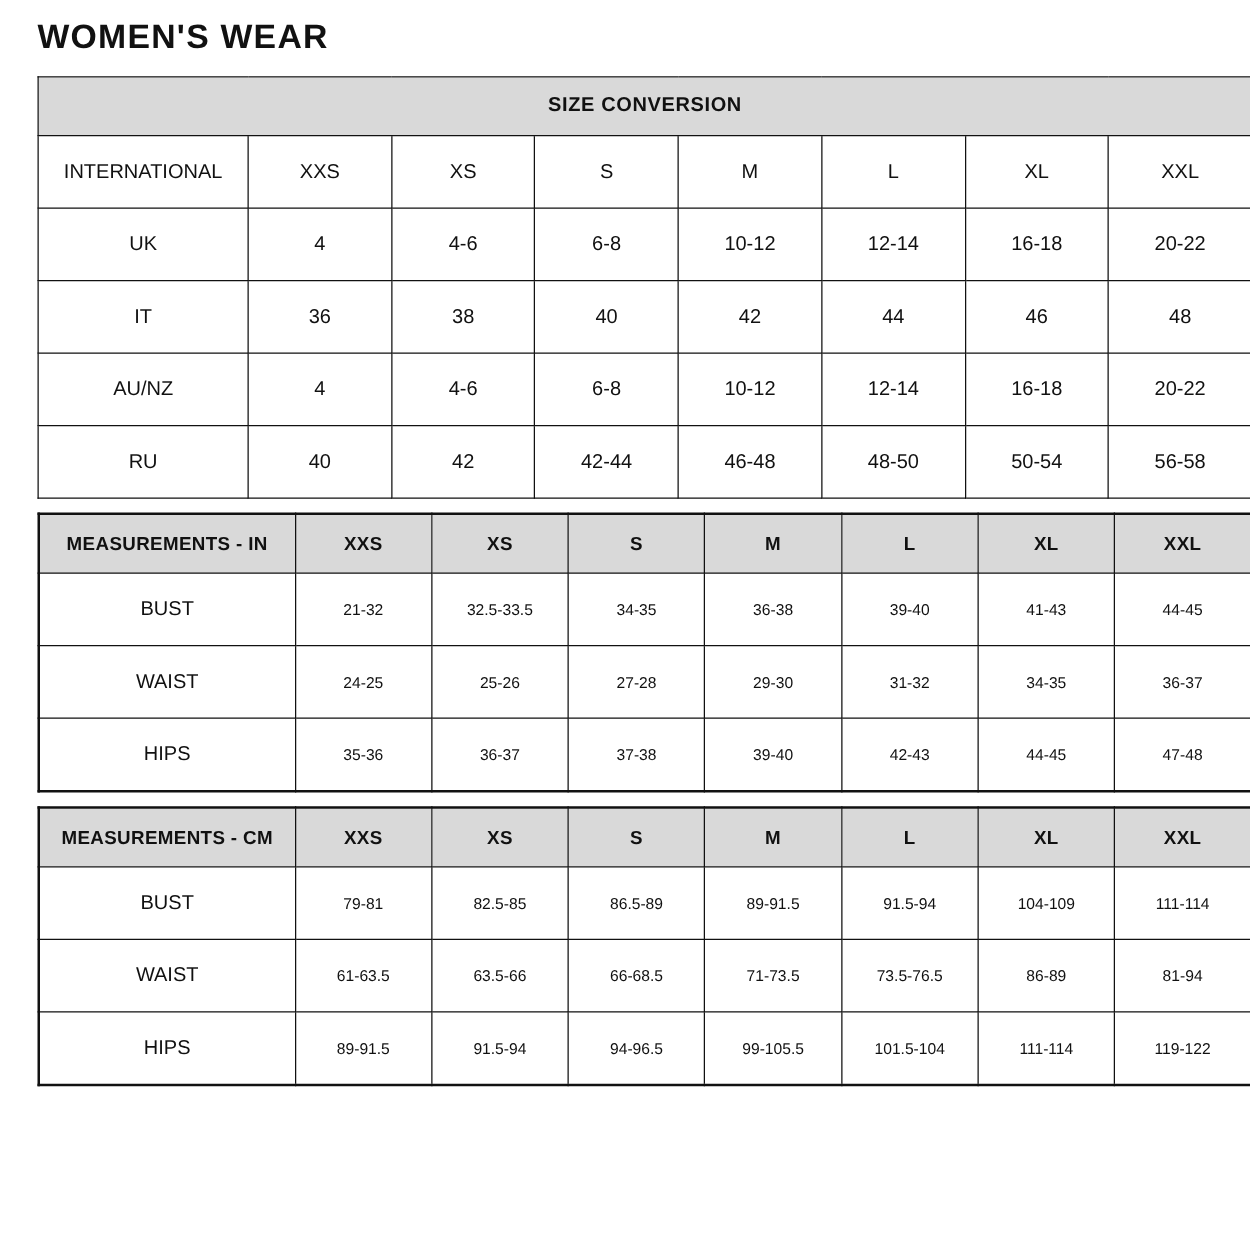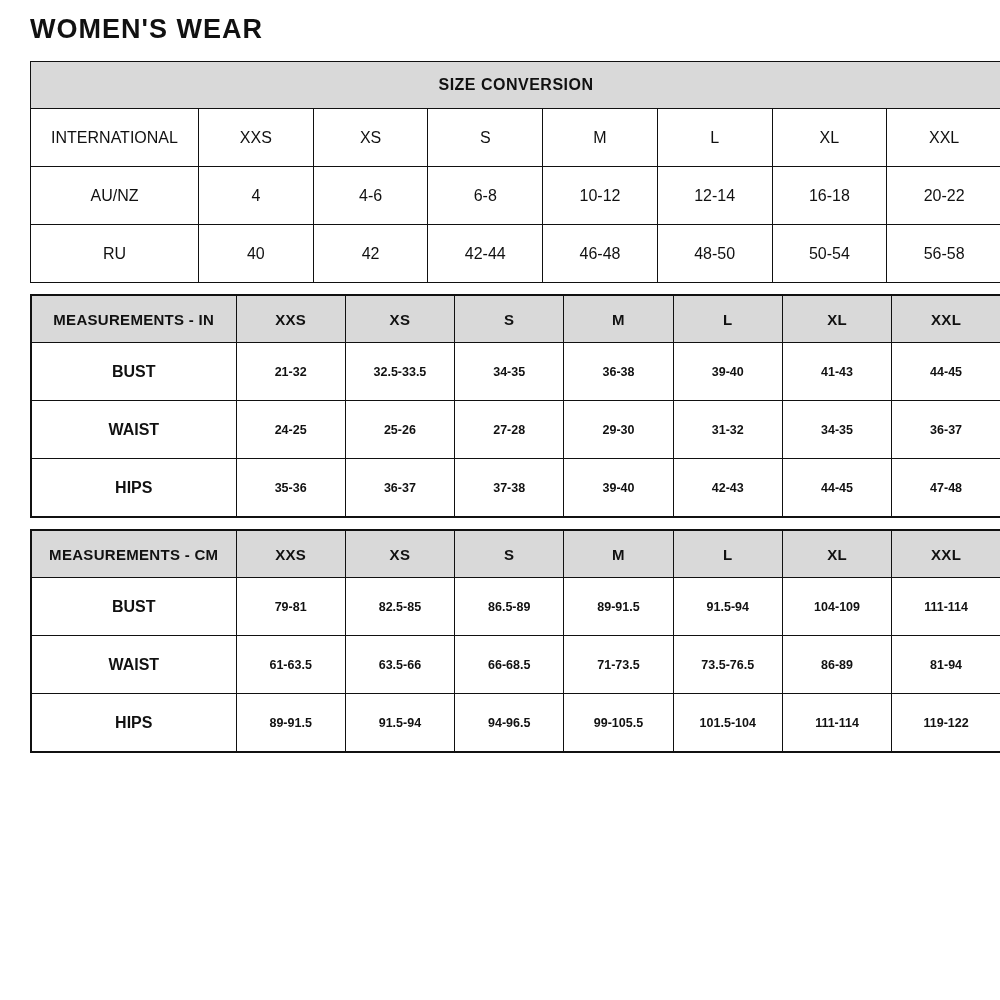--- a/index.html
+++ b/index.html
@@ -41,21 +41,21 @@
   .t1 td:first-child{font-weight:400;}
   
   .t2,.t3{border:2px solid #111111;}
   .t2 th,.t3 th{
     background:#d9d9d9;
     height:46px;
     font-size:15px;
     font-weight:700;
     letter-spacing:.3px;
   }
-  .t2 td,.t3 td{height:57px;font-size:12.5px;font-weight:700;}
+  .t2 td,.t3 td{height:57px;font-size:12.5px;font-weight:400;}
   .t2 td:first-child,.t3 td:first-child{font-size:16px;}
 </style>
 </head>
 <body>
 
 <div class="page">
 
   <h1 class="page-title">WOMEN'S WEAR</h1>
 
   <table class="t1">
@@ -79,20 +79,40 @@
           <td>INTERNATIONAL</td>
           <td>XXS</td>
           <td>XS</td>
           <td>S</td>
           <td>M</td>
           <td>L</td>
           <td>XL</td>
           <td>XXL</td>
         </tr>
         <tr>
+          <td>UK</td>
+          <td>4</td>
+          <td>4-6</td>
+          <td>6-8</td>
+          <td>10-12</td>
+          <td>12-14</td>
+          <td>16-18</td>
+          <td>20-22</td>
+        </tr>
+        <tr>
+          <td>IT</td>
+          <td>36</td>
+          <td>38</td>
+          <td>40</td>
+          <td>42</td>
+          <td>44</td>
+          <td>46</td>
+          <td>48</td>
+        </tr>
+        <tr>
           <td>AU/NZ</td>
           <td>4</td>
           <td>4-6</td>
           <td>6-8</td>
           <td>10-12</td>
           <td>12-14</td>
           <td>16-18</td>
           <td>20-22</td>
         </tr>
         <tr>

